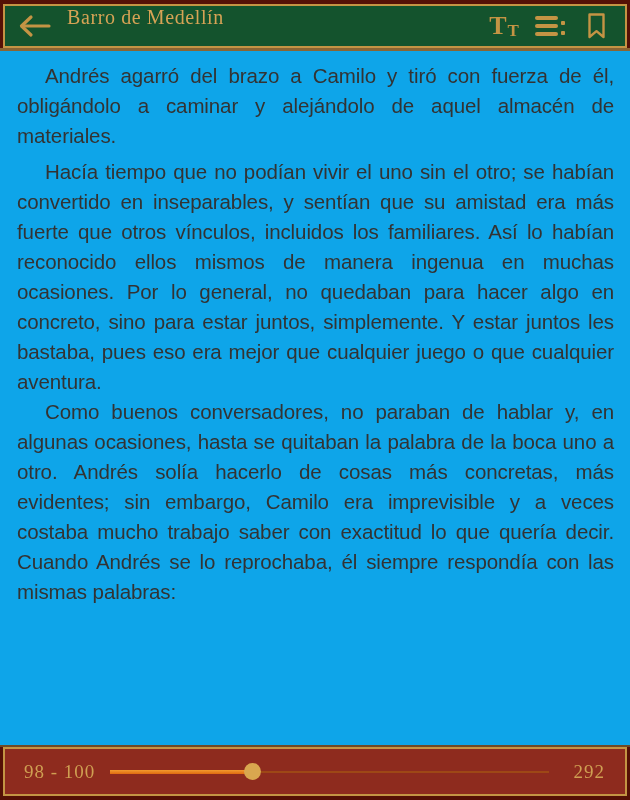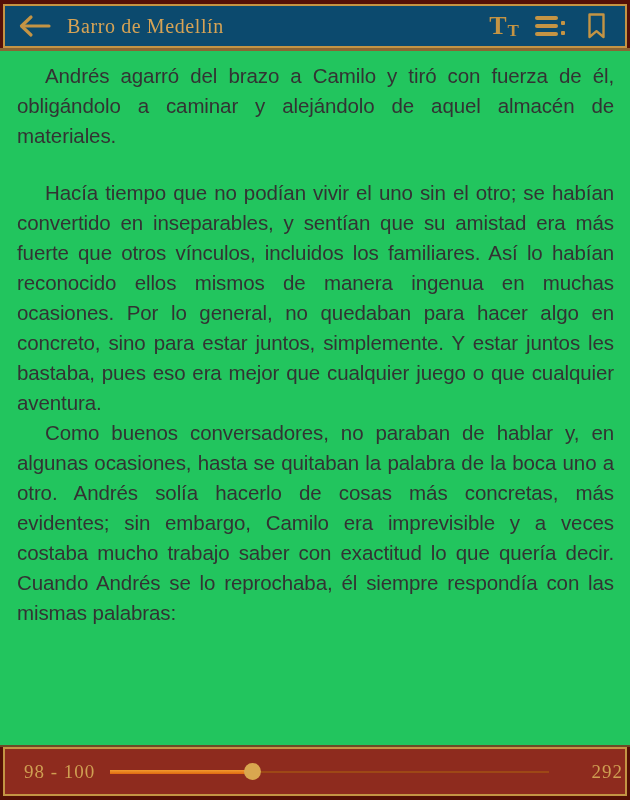--- a/index.html
+++ b/index.html
@@ -6,22 +6,22 @@
   body{
     width:630px;height:800px;overflow:hidden;
     font-family:"Liberation Sans",sans-serif;
     background:#fbf7ee;
     display:flex;flex-direction:column;
   }
 
   
   .topbar-outer{background:#551006;padding:4px 3px 0 3px;}
   .topbar-inner{
-    border:2px solid #c49444;background:#0c4a6e;height:44px;
-    display:flex;align-items:center;box-sizing:border-box;
+    border:2px solid #c49444;background:#14532d;height:44px;
+    display:flex;box-sizing:border-box;
     padding:0 14px;gap:0;
   }
   .bar-under{height:3px;background:#8a6533;}
   .bar-over{height:2px;background:#6e4a26;}
 
   .back-btn{display:flex;align-items:center;justify-content:center;
     width:44px;height:40px;cursor:pointer;flex:0 0 auto;margin-left:-6px;}
   .app-title{
     font-family:"Liberation Serif",serif;
     color:#d6a355;font-size:20px;letter-spacing:.6px;
@@ -38,43 +38,43 @@
   .tt .t-small{font-size:17px;margin-left:1px;}
   
   .lines-icon{display:flex;gap:3px;}
   .lines-col{display:flex;flex-direction:column;gap:4px;}
   .lines-col .bar{width:23px;height:4px;background:#c49444;border-radius:2px;}
   .dots-col{display:flex;flex-direction:column;gap:6px;margin-top:5px;}
   .dots-col .dot{width:4px;height:4px;background:#c49444;border-radius:1px;}
 
   
   .page{
-    flex:1;background:#22c55e;box-sizing:border-box;
+    flex:1;background:#0ea5e9;box-sizing:border-box;
     padding:10px 16px 0 17px;overflow:hidden;
   }
   .page p{
     margin:0;color:#333;font-size:20.5px;line-height:30px;
     text-align:justify;text-indent:28px;
     letter-spacing:-0.1px;
   }
-  .page p.section-start{margin-top:27px;}
+  .page p.section-start{margin-top:6px;}
 
   
   .bottombar-outer{background:#551006;padding:0 3px 4px 3px;}
   .bottombar-inner{
     border:2px solid #c49444;background:#8e2b1e;height:49px;
     box-sizing:border-box;position:relative;
   }
   .pages-label,.total-label{
     position:absolute;top:50%;transform:translateY(-50%);
     font-family:"Liberation Serif",serif;color:#cf9f52;font-size:19px;
     letter-spacing:1px;white-space:nowrap;
   }
   .pages-label{left:19px;}
-  .total-label{right:2px;}
+  .total-label{right:20px;}
   .slider{
     position:absolute;left:105px;right:76px;top:0;bottom:0;cursor:pointer;
   }
   .slider .track-dim{
     position:absolute;left:0;right:0;top:50%;height:2px;margin-top:-1px;
     background:#9e4716;
   }
   .slider .track-fill{
     position:absolute;left:0;top:50%;height:4px;margin-top:-2px;
     background:linear-gradient(to bottom,#f29a2e,#e06a10);

